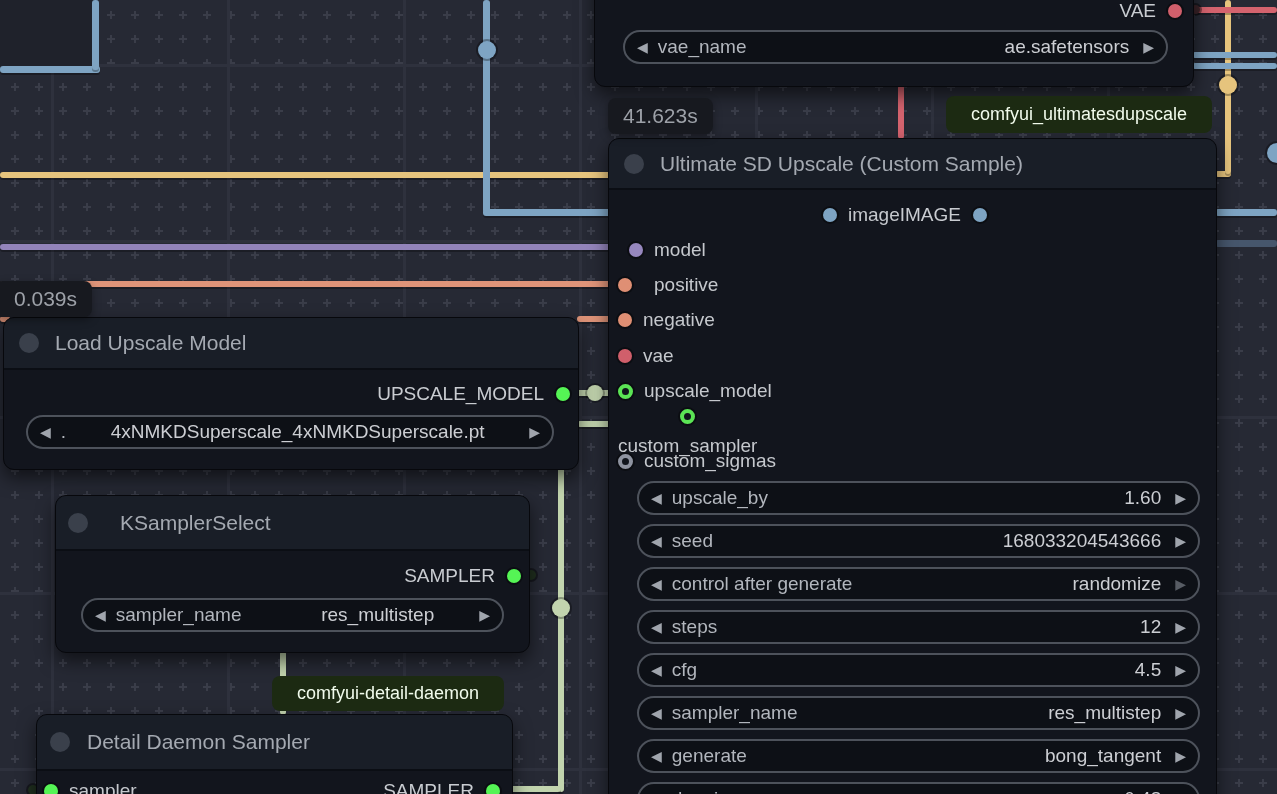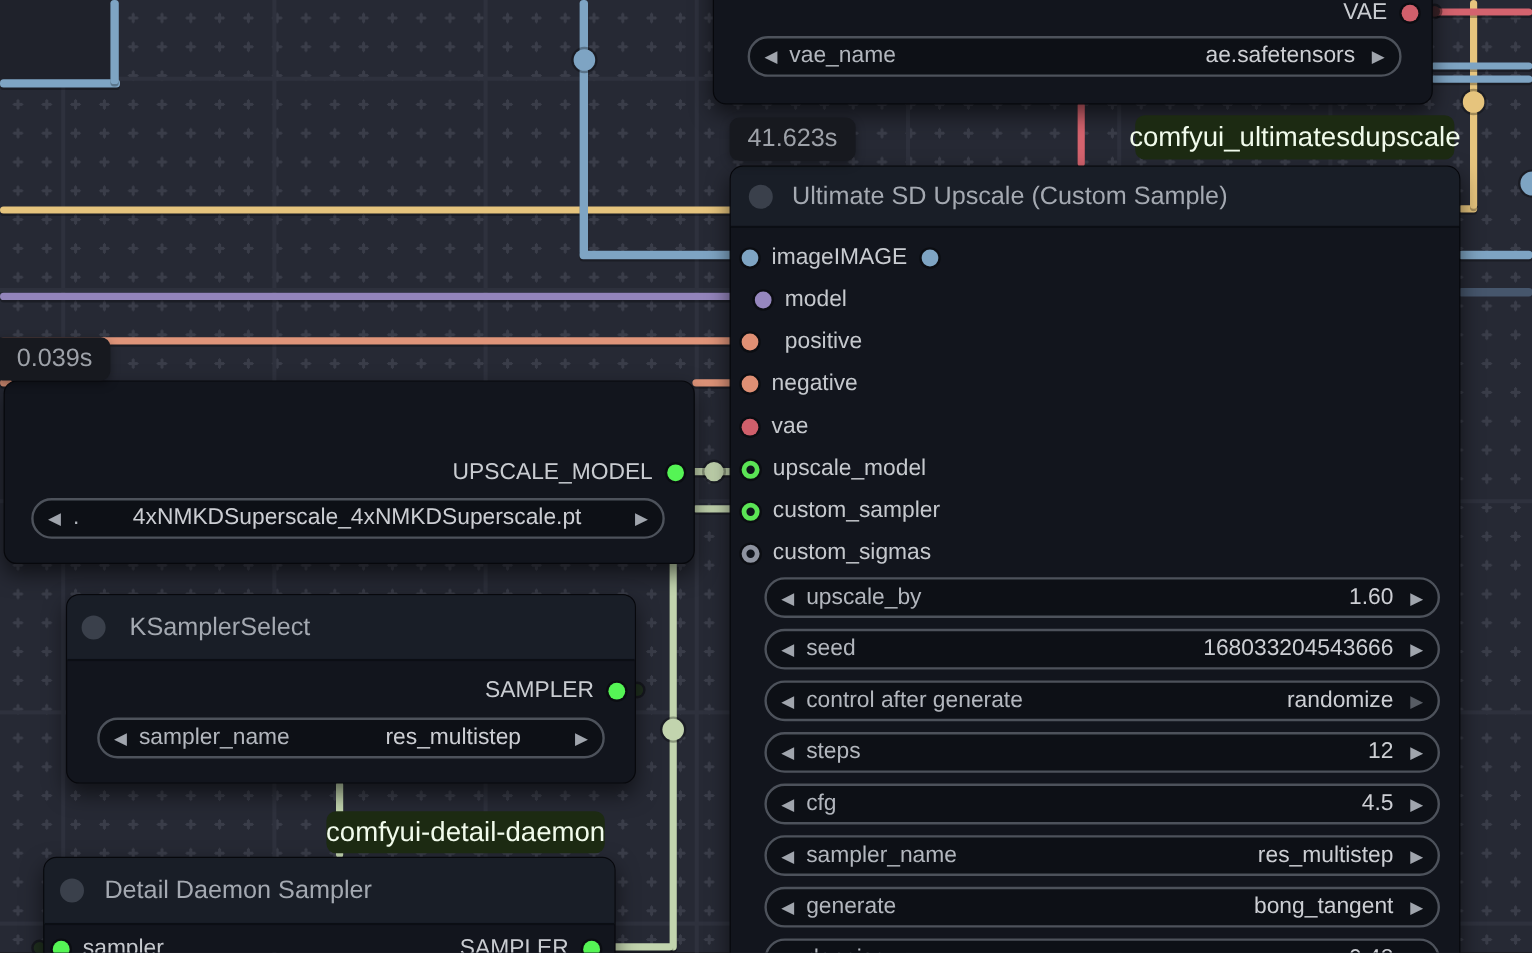--- a/index.html
+++ b/index.html
@@ -39,21 +39,21 @@
   .out-label{color:#c9ccd1;font-size:19px;white-space:nowrap;}
   .pill{position:absolute;height:34px;box-sizing:border-box;background:#0d1016;border:2px solid #4d525b;
     border-radius:18px;display:flex;align-items:center;font-size:19px;color:#b2b6bd;padding:0 12px;}
   .arrow{color:#a0a5ad;font-size:14px;flex:0 0 auto;}
   .arrow.dis{color:#575c64;}
   .wlabel{margin-left:10px;white-space:nowrap;}
   .wvalue{color:#ccced3;margin-left:auto;margin-right:14px;white-space:nowrap;}
   .badge-dark{position:absolute;z-index:4;background:#17191f;border-radius:8px;color:#9da1a8;
     font-size:21px;display:flex;align-items:center;padding:0 15px;box-shadow:0 3px 8px rgba(0,0,0,.35);}
   .badge-green{position:absolute;z-index:4;background:#1c2a12;border-radius:8px;color:#f1fbec;
-    font-size:23px;display:flex;align-items:center;justify-content:center;white-space:nowrap;}
+    font-size:18px;display:flex;align-items:center;justify-content:center;white-space:nowrap;}
 </style>
 </head>
 <body>
 
 <div id="canvas">
 
   <div class="tlrect" style="left:0;top:0;width:96px;height:70px;"></div>
 
   <div class="wire w-yellow" style="left:0;top:172px;width:611px;height:6px;"></div>
   <div class="wire w-yellow" style="left:1215px;top:171px;width:16px;height:6px;"></div>
@@ -106,21 +106,21 @@
       <span class="arrow">▶</span>
     </div>
   </div>
 
   <div class="node" style="left:608px;top:138px;width:607px;height:700px;">
     <div class="nheader" style="height:49px;padding-left:15px;gap:16px;">
       <span class="tdot"></span>
       <span class="ntitle">Ultimate SD Upscale (Custom Sample)</span>
     </div>
 
-    <div class="row" style="left:9px;right:24px;top:59px;justify-content:flex-start;">
+    <div class="row" style="left:9px;right:24px;top:59px;justify-content:center;">
       <span style="display:flex;align-items:center;gap:11px;">
         <span class="socket s-blue"></span>
         <span class="in-label">image</span>
       </span>
       <span style="display:flex;align-items:center;gap:12px;">
         <span class="out-label">IMAGE</span>
         <span class="socket s-blue"></span>
       </span>
     </div>
     <div class="row" style="left:20px;top:94px;gap:11px;">
@@ -136,21 +136,21 @@
       <span class="in-label">negative</span>
     </div>
     <div class="row" style="left:9px;top:200px;gap:11px;">
       <span class="socket s-rose"></span>
       <span class="in-label">vae</span>
     </div>
     <div class="row" style="left:9px;top:235px;gap:11px;">
       <span class="socket s-donut"></span>
       <span class="in-label">upscale_model</span>
     </div>
-    <div class="row" style="left:9px;top:270px;gap:11px;">
+    <div class="row" style="left:9px;top:270px;gap:11px;flex-direction:column;">
       <span class="socket s-donut"></span>
       <span class="in-label">custom_sampler</span>
     </div>
     <div class="row" style="left:9px;top:305px;gap:11px;">
       <span class="socket s-donut gray"></span>
       <span class="in-label">custom_sigmas</span>
     </div>
 
     <div class="pill" style="left:28px;right:16px;top:342px;">
       <span class="arrow">◀</span>
@@ -196,34 +196,38 @@
     </div>
     <div class="pill" style="left:28px;right:16px;top:643px;">
       <span class="arrow">◀</span>
       <span class="wlabel">denoise</span>
       <span class="wvalue">0.48</span>
       <span class="arrow">▶</span>
     </div>
   </div>
 
   <div class="node" style="left:3px;top:317px;width:574px;height:151px;">
+    <div class="nheader" style="height:50px;padding-left:15px;gap:16px;">
+      <span class="tdot"></span>
+      <span class="ntitle">Load Upscale Model</span>
+    </div>
     <div class="row" style="left:10px;right:8px;top:59px;justify-content:flex-end;gap:12px;">
       <span class="out-label">UPSCALE_MODEL</span>
       <span class="socket s-green"></span>
     </div>
     <div class="pill" style="left:22px;right:24px;top:97px;">
       <span class="arrow">◀</span>
       <span class="wlabel">.</span>
       <span class="wvalue" style="margin:0 auto;">4xNMKDSuperscale_4xNMKDSuperscale.pt</span>
       <span class="arrow">▶</span>
     </div>
   </div>
 
   <div class="node" style="left:55px;top:495px;width:473px;height:156px;">
-    <div class="nheader" style="height:53px;padding-left:12px;gap:20px;text-align:right;">
+    <div class="nheader" style="height:53px;padding-left:12px;gap:32px;text-align:right;">
       <span class="tdot"></span>
       <span class="ntitle">KSamplerSelect</span>
     </div>
     <div class="row" style="left:10px;right:8px;top:63px;justify-content:flex-end;gap:12px;">
       <span class="out-label">SAMPLER</span>
       <span class="socket s-green"></span>
     </div>
     <div class="pill" style="left:25px;right:25px;top:102px;">
       <span class="arrow">◀</span>
       <span class="wlabel">sampler_name</span>

